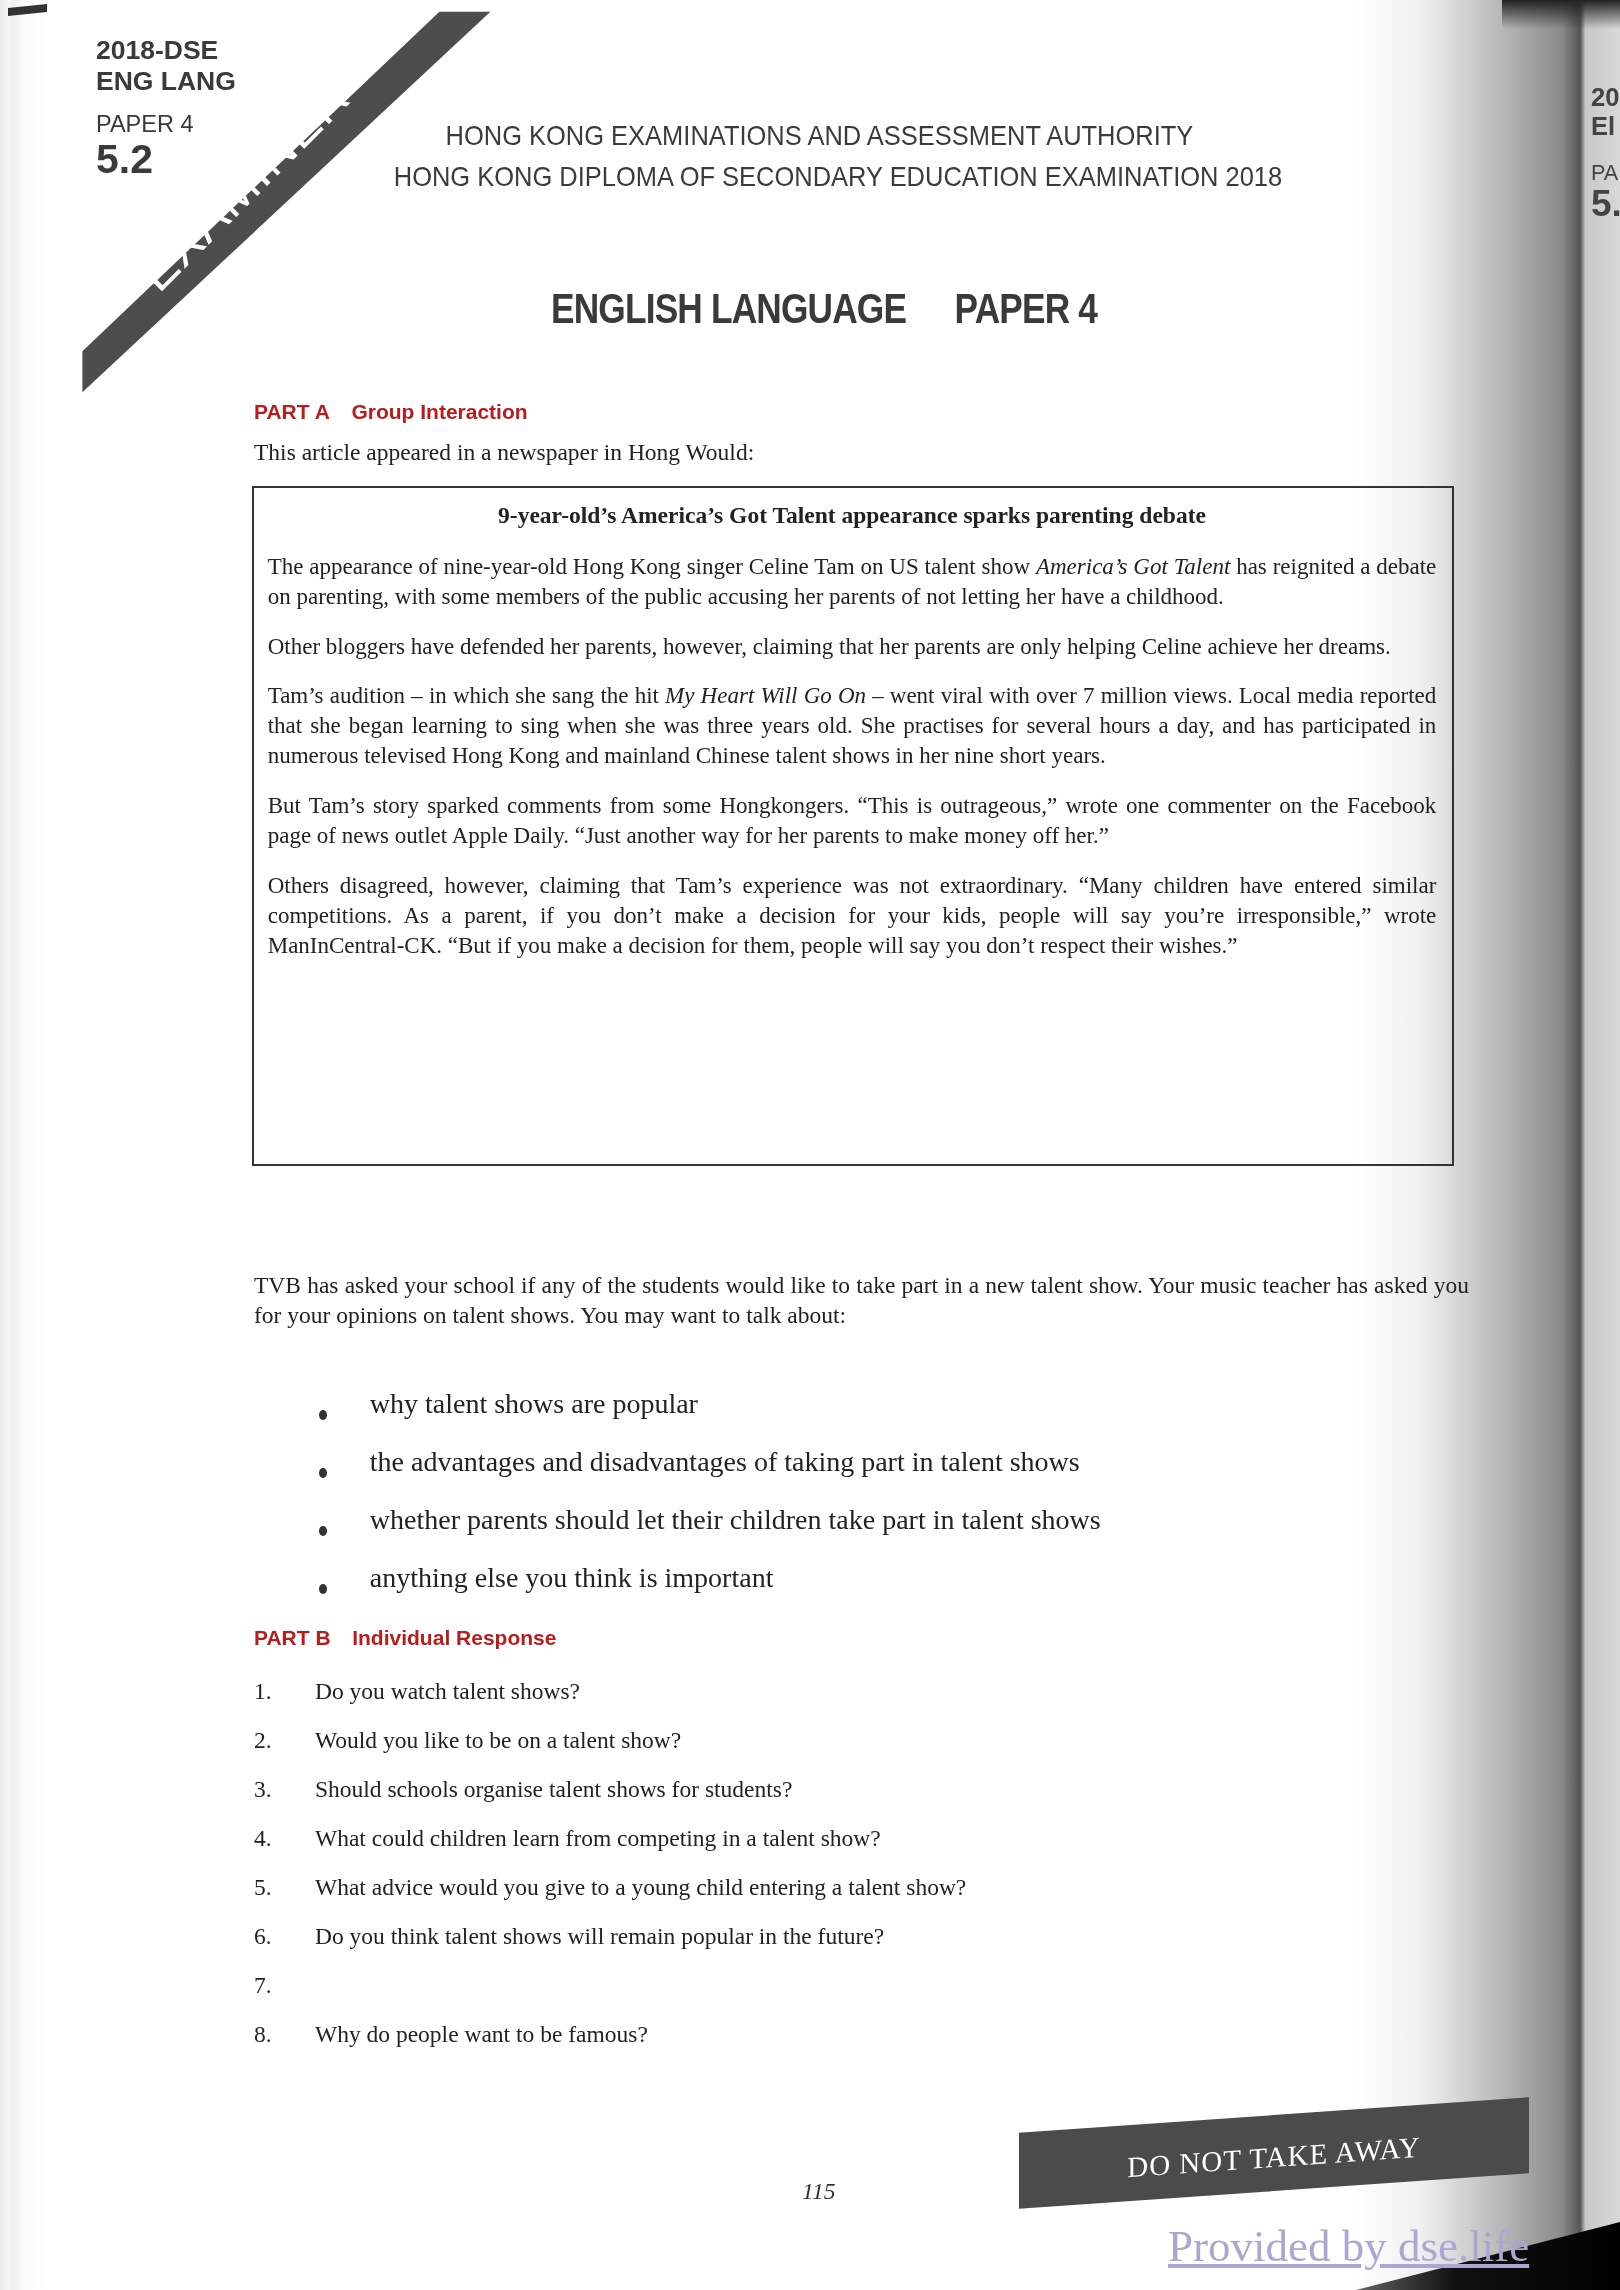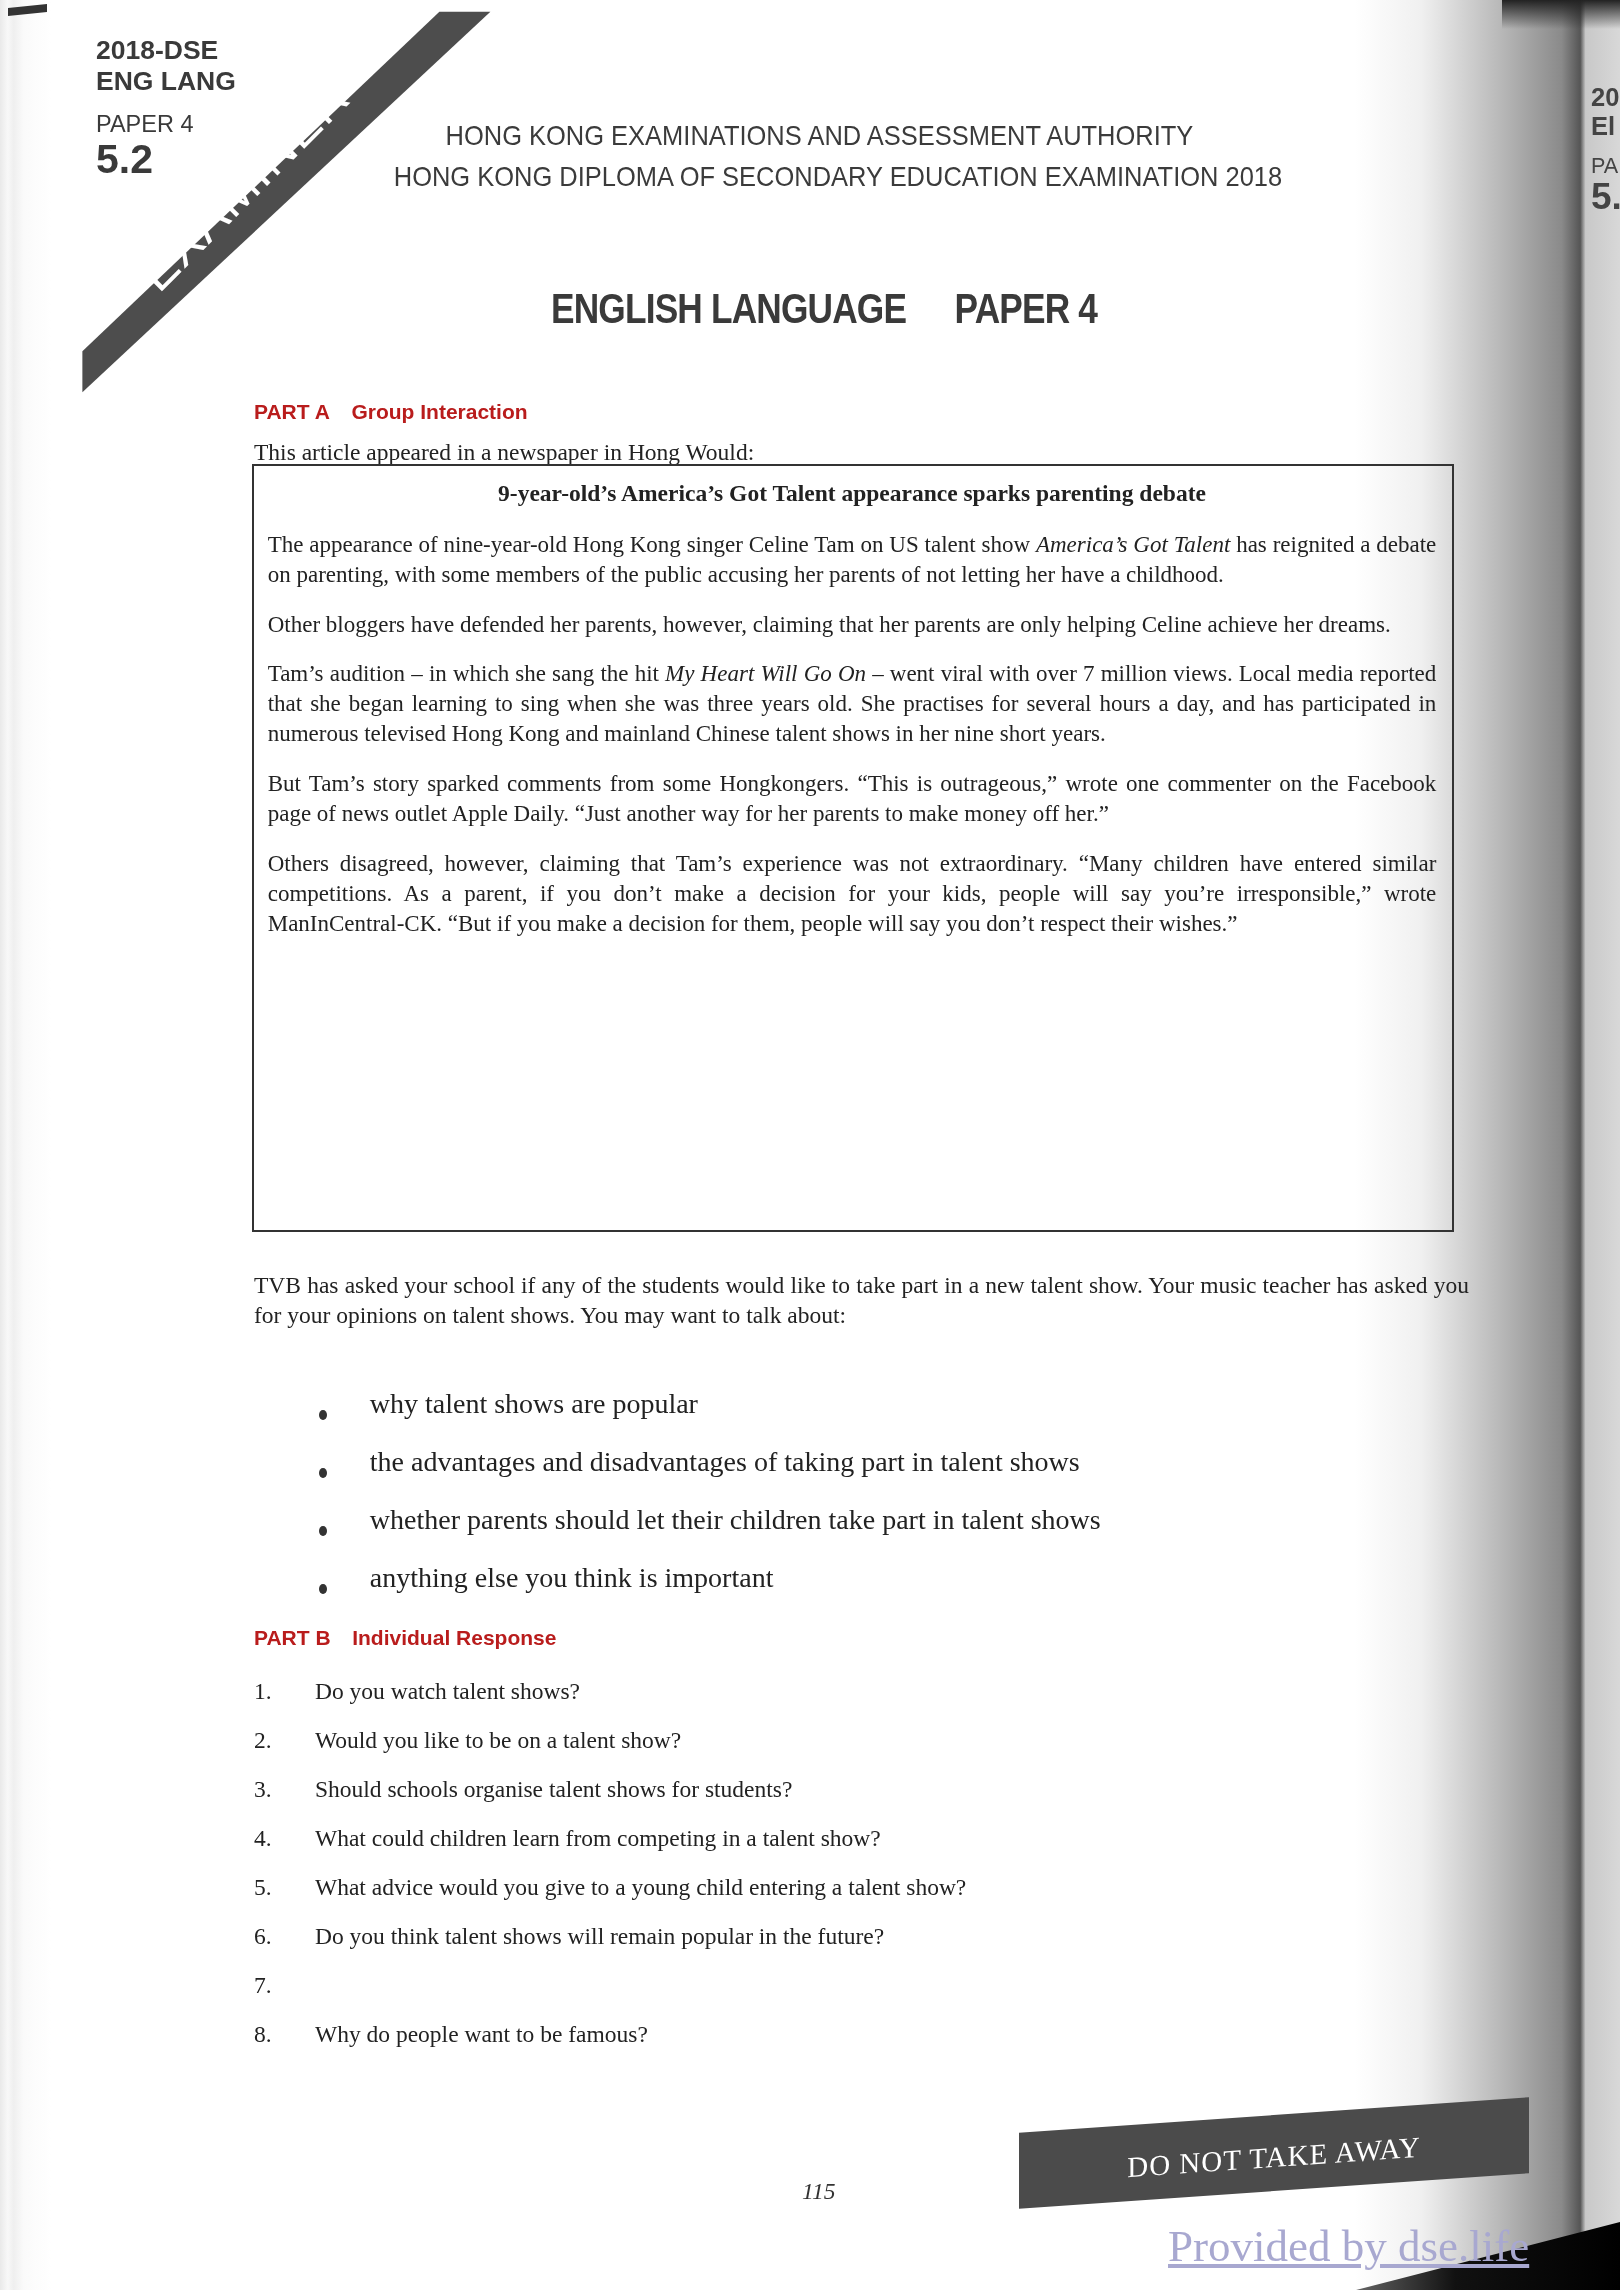--- a/index.html
+++ b/index.html
@@ -30,21 +30,21 @@
   .right-dark-bottom {
     position: absolute; right: 0; bottom: 0; width: 412px; height: 69px;
     background: linear-gradient(to right, rgba(255,255,255,0) 0%, #777 30%, #111 60%, #000 100%);
     clip-path: polygon(35% 100%, 100% 0, 100% 100%);
   }
   .next-page-peek {
     position: absolute; left: 1591px; top: 83px;
     font-family: "Liberation Sans", sans-serif; color: #444; font-weight: bold;
     font-size: 25.5px; line-height: 29px; width: 29px; overflow: hidden;
   }
-  .next-page-peek .p4 { font-weight: normal; font-size: 21.6px; margin-top: 10px; }
+  .next-page-peek .p4 { font-weight: normal; font-size: 21.6px; margin-top: 17px; }
   .next-page-peek .v { font-size: 37px; margin-top: 2px; }
 
   
   .hdr-code {
     position: absolute; left: 96px; top: 35px;
     font-family: "Liberation Sans", sans-serif; color: #3a3a3a;
   }
   .hdr-code .l1, .hdr-code .l2 { font-weight: bold; font-size: 26.5px; line-height: 31px; }
   .hdr-code .l3 { font-size: 23.5px; line-height: 27.4px; margin-top: 13.7px; }
   .hdr-code .l4 { font-weight: bold; font-size: 41px; line-height: 43px; }
@@ -74,21 +74,21 @@
   .part-heading .gap { display: inline-block; width: 21.6px; }
   .part-a { top: 400px; }
   .part-b { top: 1626px; }
 
   .intro {
     position: absolute; left: 254px; top: 439px;
     font-size: 23.5px; color: #222;
   }
 
   .article {
-    position: absolute; left: 252px; top: 464px; width: 1202px; height: 768px;
+    position: absolute; left: 252px; top: 486px; width: 1202px; height: 680px;
     border: 2px solid #333; box-sizing: border-box;
     padding: 13.7px 15.7px 0 13.7px;
   }
   .article-title {
     text-align: center; font-weight: bold; font-size: 23.5px; margin: 0 0 23.5px 0;
   }
   .article p {
     margin: 0 0 19.6px 0; font-size: 23px; line-height: 30px; text-align: justify;
   }
 

